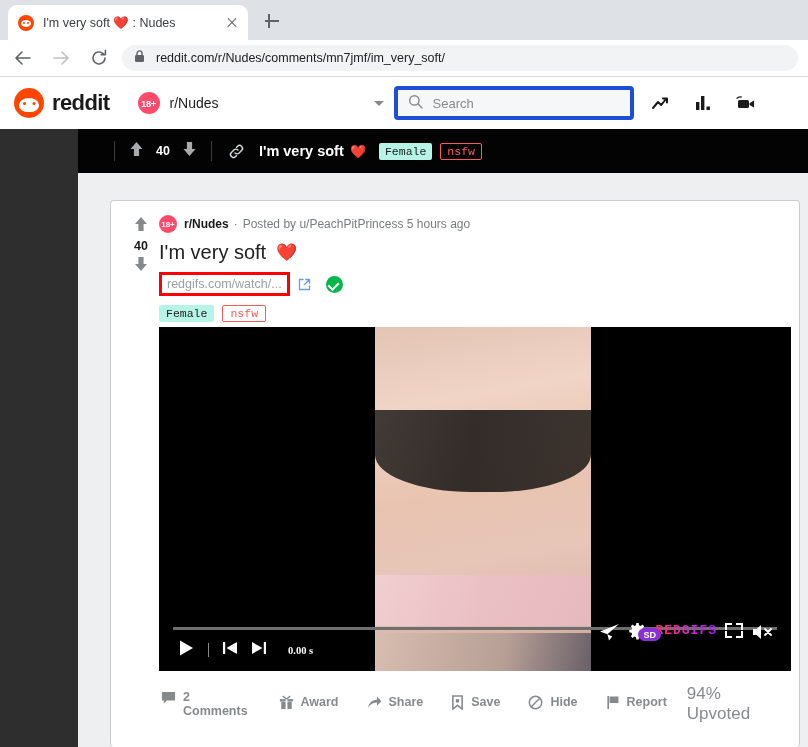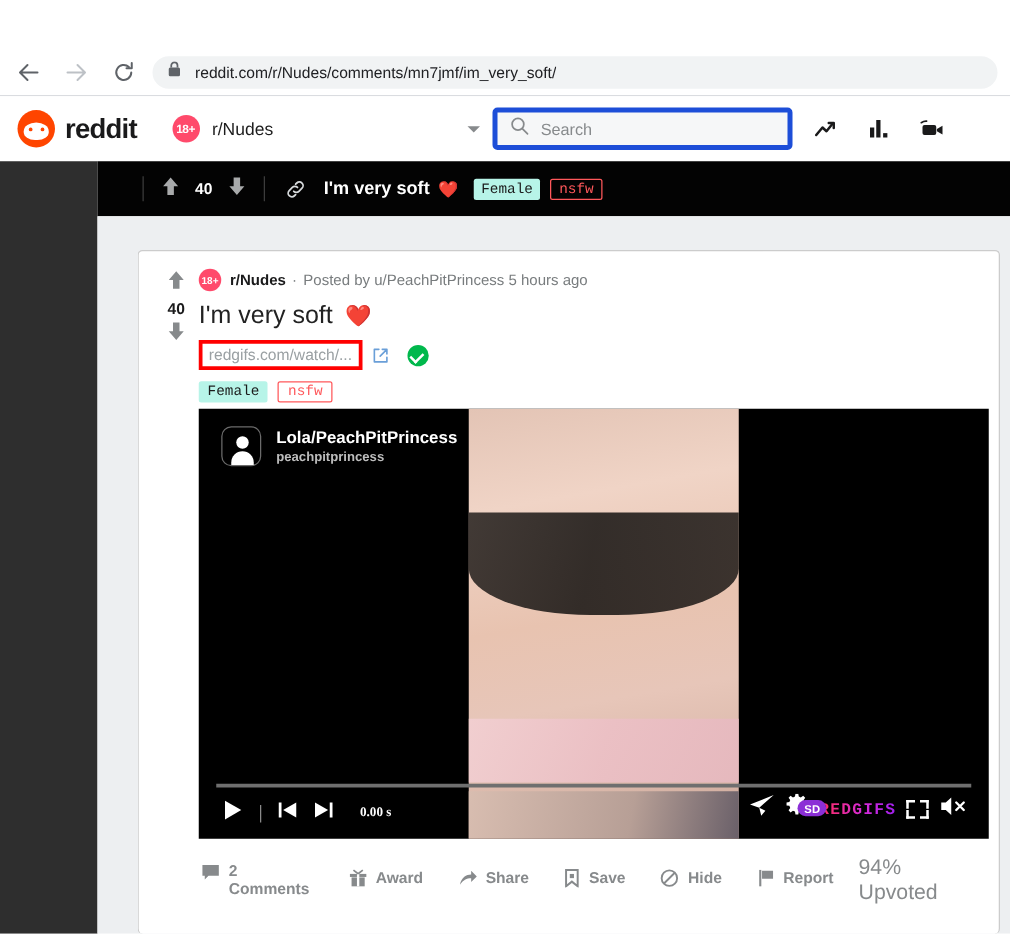--- a/index.html
+++ b/index.html
@@ -274,22 +274,22 @@
   .ctrl-left {
     position: absolute; left: 18px; top: 16px;
     display: flex; align-items: center; gap: 13px;
   }
   .ctrl-sep { width: 1px; height: 14px; background: #8a8a8a; }
   .ctrl-time {
     font-size: 10.5px; font-weight: 700; color: #ffffff; margin-left: 8px;
     font-family: Liberation Serif, serif;
   }
   .ctrl-right {
-    position: absolute; right: 16px; top: 12px;
-    display: flex; align-items: center; gap: 8px;
+    position: absolute; right: 16px; top: 0;
+    display: flex; gap: 8px;
   }
   .quality-wrap { position: relative; display: flex; align-items: center; }
   .sd-pill {
     position: absolute; left: 10px; top: 5px;
     background: #8b2fd6; color: #ffffff; font-size: 9px; font-weight: 700;
     border-radius: 8px; padding: 1.5px 5px; letter-spacing: 0.2px;
   }
   .redgifs-logo {
     font-family: "Liberation Mono", monospace; font-size: 13px; font-weight: 700;
     letter-spacing: 1px; cursor: pointer;
@@ -316,20 +316,28 @@
   }
   .upvoted-pct {
     margin-left: auto; font-size: 17px; color: #878a8c; padding-right: 12px;
   }
 </style>
 </head>
 <body>
 
 <div class="app">
 
+  <div class="chrome-tabstrip">
+    <div class="tab">
+      <div class="tab-favicon"></div>
+      <div class="tab-title">I'm very soft ❤️ : Nudes</div>
+      <div class="tab-close"></div>
+    </div>
+    <div class="tab-new"></div>
+  </div>
 
   <div class="chrome-toolbar">
     <div class="nav-btn">
       <svg width="20" height="20" viewBox="0 0 20 20">
           <path d="M17 10H4M9 4l-6 6 6 6" fill="none" stroke="#5f6368" stroke-width="1.6" stroke-linecap="round" stroke-linejoin="round"></path>
         </svg>
     </div>
     <div class="nav-btn">
       <svg width="20" height="20" viewBox="0 0 20 20">
           <path d="M3 10h13M11 4l6 6-6 6" fill="none" stroke="#bdc1c6" stroke-width="1.6" stroke-linecap="round" stroke-linejoin="round"></path>
@@ -478,27 +486,20 @@
       </div>
     </div>
 
     <div class="player">
       <div class="player-media">
         <div class="media-band-a"></div>
         <div class="media-band-b"></div>
         <div class="media-band-c"></div>
       </div>
 
-      <div class="player-author">
-        <div class="pa-avatar"></div>
-        <div class="pa-text">
-          <div class="pa-name">Lola/PeachPitPrincess</div>
-          <div class="pa-handle">peachpitprincess</div>
-        </div>
-      </div>
 
       <div class="player-controls">
         <div class="progress-track"></div>
 
         <div class="ctrl-left">
           <span>
             <svg width="18" height="18" viewBox="0 0 18 18">
                 <path d="M3 1.5l13 7.5-13 7.5z" fill="#ffffff"></path>
               </svg>
           </span>

